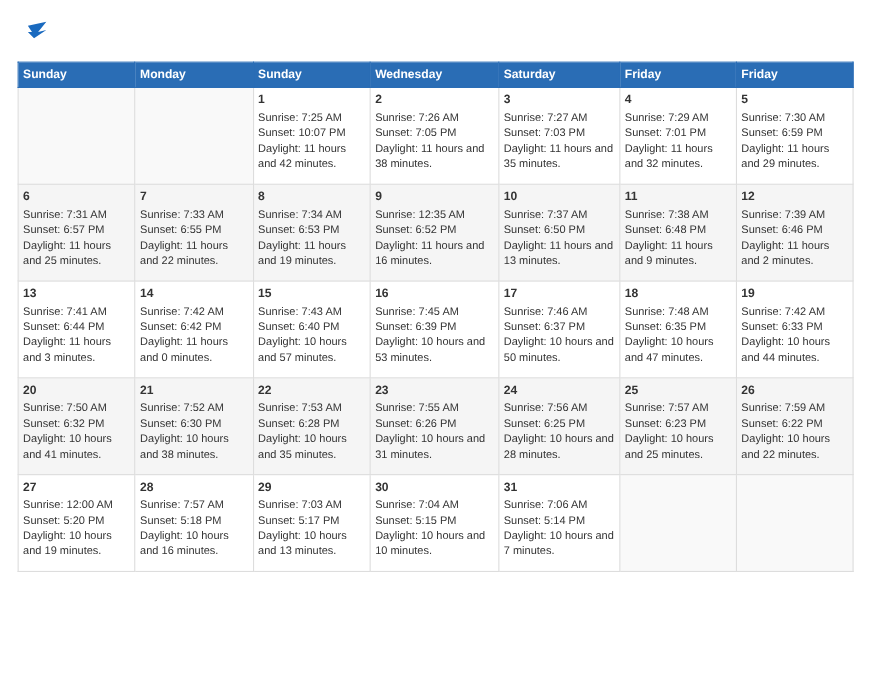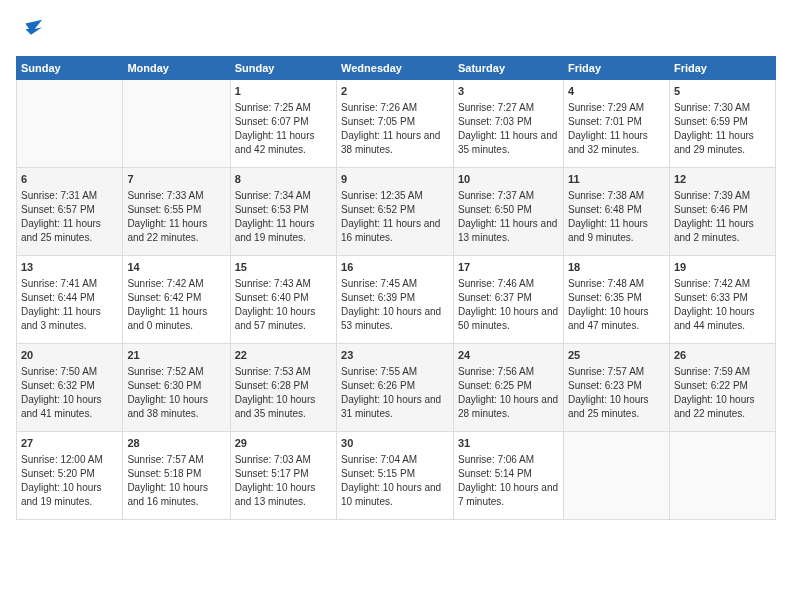--- a/index.html
+++ b/index.html
@@ -122,21 +122,21 @@
         <th>Friday</th>
       </tr>
   </thead>
   <tbody id="calendar-body">
   <tr>
         <td class="empty-cell"></td>
         <td class="empty-cell"></td>
         <td>
           <span class="day-num">1</span>
           <div>Sunrise: 7:25 AM</div>
-          <div>Sunset: 6:07 PM</div>
+          <div>Sunset: 10:07 PM</div>
           <div>Daylight: 11 hours and 42 minutes.</div>
         </td>
         <td>
           <span class="day-num">2</span>
           <div>Sunrise: 7:26 AM</div>
           <div>Sunset: 7:05 PM</div>
           <div>Daylight: 11 hours and 38 minutes.</div>
         </td>
         <td>
           <span class="day-num">3</span>

